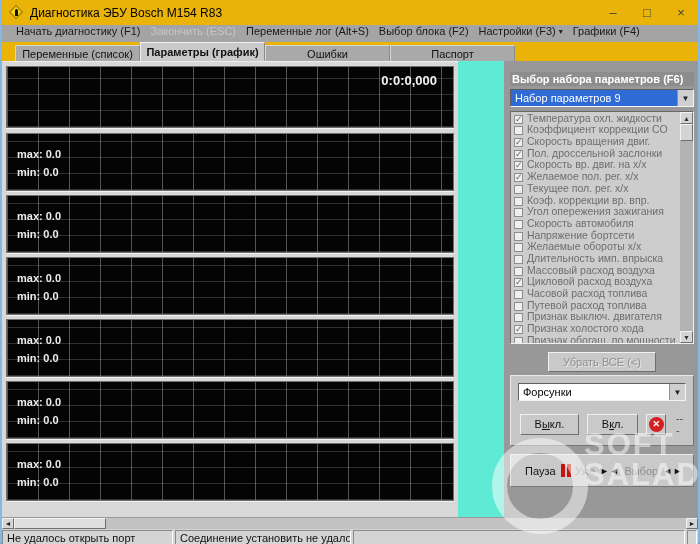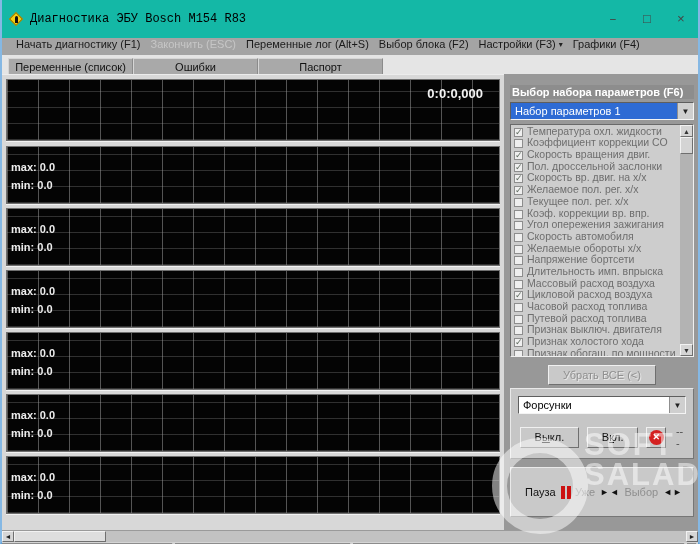--- a/index.html
+++ b/index.html
@@ -2,55 +2,55 @@
 <html><head>
 <meta charset="utf-8">
 <style>
   * { margin:0; padding:0; box-sizing:border-box; }
   html,body { width:700px; height:544px; overflow:hidden; background:#e8e8e8;
               font-family:"Liberation Sans", sans-serif; }
   .window { position:relative; width:700px; height:544px; background:#a4a4a4;
             border-left:2px solid #85b8e4; border-right:2px solid #85b8e4; border-bottom:2px solid #5b9fd8; }
 
   
-  .titlebar { height:38px; background:#14b8a6; display:flex; align-items:center;font-family:Liberation Mono, monospace; }
+  .titlebar { height:25px; background:#eab308; display:flex; align-items:center; }
   .app-icon { width:13px; height:13px; margin:0 7px 0 8px; position:relative; }
   .app-icon .diamond { position:absolute; left:1px; top:1px; width:10px; height:10px;
       background:#f5cf13; border:1px solid #8a7200; transform:rotate(45deg); }
   .app-icon .pin { position:absolute; left:5px; top:3px; width:3px; height:7px; background:#111; border-radius:2px 2px 0 0; }
   .title-text { font-size:12px; color:#000; }
   .winbtns { margin-left:auto; display:flex; height:100%; }
   .winbtn { width:34px; height:100%; display:flex; align-items:center; justify-content:center;
             font-size:13px; color:#444; }
   
   .menubar { height:17px; background:#a4a4a4; display:flex; align-items:flex-start;
              padding-left:14px; gap:10px; }
   .menu-item { font-size:11px; color:#1a1a1a; white-space:nowrap; display:flex; align-items:center; gap:3px; }
   .menu-item.disabled { color:#c6c6c6; }
   .drop-arrow { font-size:8px; color:#222; }
   
-  .tabrow { height:19px; background:#e5e5e5; display:flex; align-items:flex-end; padding-left:6px; }
+  .tabrow { height:19px; background:#eab308; display:flex; align-items:flex-end; padding-left:13px; }
   .tab { width:125px; height:16px; background:#a9a9a9; border:1px solid #8b8b8b; border-bottom:none;
          border-top-color:#d6d6d6; border-left-color:#d6d6d6; display:flex; align-items:center;
          justify-content:center; font-size:11px; color:#111; white-space:nowrap; overflow:hidden; }
   .tab.active { height:19px; background:#c9c9c9; font-weight:bold; border-top-color:#f0f0f0; border-left-color:#f0f0f0; }
   
-  .main { height:456px; display:flex; background:#5eead4; }
+  .main { height:456px; display:flex; background:#5eead4;gap:46px; }
   .graphs { width:506px; background:#d8d8d8; border-top:1px solid #ececec; padding:4px 4px 0 4px; }
   
   .gridbg { background-color:#040404;
       background-image:
         repeating-linear-gradient(90deg, rgba(150,150,150,.55) 0, rgba(150,150,150,.55) 1px, transparent 1px, transparent 31px),
         repeating-linear-gradient(0deg, rgba(150,150,150,.30) 0, rgba(150,150,150,.30) 1px, transparent 1px, transparent 16px); }
   .time-strip { position:relative; height:62px; margin-bottom:5px;
       border:1px solid #6f6f6f; box-shadow:0 1px 0 #f2f2f2; }
   .time-label { position:absolute; right:16px; top:6px; color:#f2f2f2; font-weight:bold; font-size:13px; }
   .strip { position:relative; height:58px; margin-bottom:4px;
       border:1px solid #6f6f6f; box-shadow:0 1px 0 #f2f2f2; }
-  .mm { position:absolute; left:4px; color:#ececec; font-weight:bold; font-size:11px; }
+  .mm { position:absolute; left:10px; color:#ececec; font-weight:bold; font-size:11px; }
   .mm.max { top:14px; } .mm.min { top:32px; }
   
   .side { width:194px; background:#989898; padding:0 4px 0 6px; display:flex; flex-direction:column; }
   .group-header { margin-top:11px; padding:1px 2px; background:#8d8d8d; color:#ffffff;
                   font-weight:bold; font-size:11px; white-space:nowrap; }
   .combo { margin-top:3px; height:18px; display:flex; border:1px solid;
            border-color:#5e5e5e #f4f4f4 #f4f4f4 #5e5e5e; background:#fff; }
   .combo .field { flex:1; font-size:11px; padding:2px 0 0 4px; white-space:nowrap; overflow:hidden; }
   .combo .field.sel { background:#2e6bd4; color:#fff; }
   .combo .cbtn { width:16px; background:#cfcfcf; border-left:1px solid #8f8f8f;
@@ -74,21 +74,21 @@
   .remove-all { margin:8px auto 0 auto; width:108px; height:20px; }
   .im-box { margin-top:3px; background:#c6c6c6; border:1px solid; border-color:#e9e9e9 #767676 #767676 #e9e9e9;
             padding:7px 7px 9px 7px; }
   .im-buttons { margin-top:11px; display:flex; align-items:center; }
   .btn-off { width:64px; height:21px; margin-left:2px; }
   .btn-on { width:56px; height:21px; margin-left:8px; }
   .stop-btn { width:21px; height:21px; margin-left:8px; }
   .stop-circle { width:15px; height:15px; border-radius:50%; background:#d42020; color:#fff;
                  font-size:9px; font-weight:bold; display:flex; align-items:center; justify-content:center; }
   .dashes { margin-left:10px; font-size:11px; color:#4d4d4d; }
-  .pause-box { margin-top:8px; height:50px; background:#c9c9c9; border:1px solid;
+  .pause-box { margin-top:8px; height:33px; background:#c9c9c9; border:1px solid;
                border-color:#e9e9e9 #767676 #767676 #e9e9e9; display:flex; align-items:center;
                padding:0 10px 0 14px; justify-content:space-between; }
   .tbtn { display:flex; align-items:center; gap:5px; font-size:11px; }
   .tbtn .lbl { color:#111; } .tbtn .lbl.dim { color:#8f8f8f; }
   .pause-icon { display:flex; gap:2px; }
   .pause-icon i { display:block; width:4px; height:13px; background:#cc1111; }
   .arrows { font-size:9px; color:#111; letter-spacing:1px; }
   
   .hscroll { height:12px; display:flex; background:#c2c2c2; border-top:1px solid #9a9a9a; }
   .hbtn { width:12px; height:100%; background:#d6d6d6; border:1px solid; border-color:#f2f2f2 #6f6f6f #6f6f6f #f2f2f2;
@@ -145,20 +145,23 @@
       </div>
       <div class="menu-item">
         <span>Графики (F4)</span>
       </div>
     </div>
 
   <div class="tabrow" id="tabrow">
       <div class="tab">
         <span>Переменные (список)</span>
       </div>
+      <div class="tab active">
+        <span>Параметры (график)</span>
+      </div>
       <div class="tab">
         <span>Ошибки</span>
       </div>
       <div class="tab">
         <span>Паспорт</span>
       </div>
     </div>
 
   <div class="main">
 
@@ -190,21 +193,21 @@
           <div class="strip gridbg">
             <div class="mm max">max: 0.0</div>
             <div class="mm min">min: 0.0</div>
           </div>
         </div>
     </div>
 
     <div class="side">
       <div class="group-header">Выбор набора параметров (F6)</div>
       <div class="combo">
-        <div class="field sel">Набор параметров 1</div>
+        <div class="field sel">Набор параметров 9</div>
         <div class="cbtn">▼</div>
       </div>
       <div class="list-outer">
         <div id="paramlist">
             <div class="prow">
               <span class="cb on"></span>
               <span class="plabel">Температура охл. жидкости</span>
             </div>
             <div class="prow">
               <span class="cb"></span>
@@ -237,25 +240,25 @@
             <div class="prow">
               <span class="cb"></span>
               <span class="plabel">Угол опережения зажигания</span>
             </div>
             <div class="prow">
               <span class="cb"></span>
               <span class="plabel">Скорость автомобиля</span>
             </div>
             <div class="prow">
               <span class="cb"></span>
+              <span class="plabel">Напряжение бортсети</span>
+            </div>
+            <div class="prow">
+              <span class="cb"></span>
               <span class="plabel">Желаемые обороты х/х</span>
-            </div>
-            <div class="prow">
-              <span class="cb"></span>
-              <span class="plabel">Напряжение бортсети</span>
             </div>
             <div class="prow">
               <span class="cb"></span>
               <span class="plabel">Длительность имп. впрыска</span>
             </div>
             <div class="prow">
               <span class="cb"></span>
               <span class="plabel">Массовый расход воздуха</span>
             </div>
             <div class="prow">

